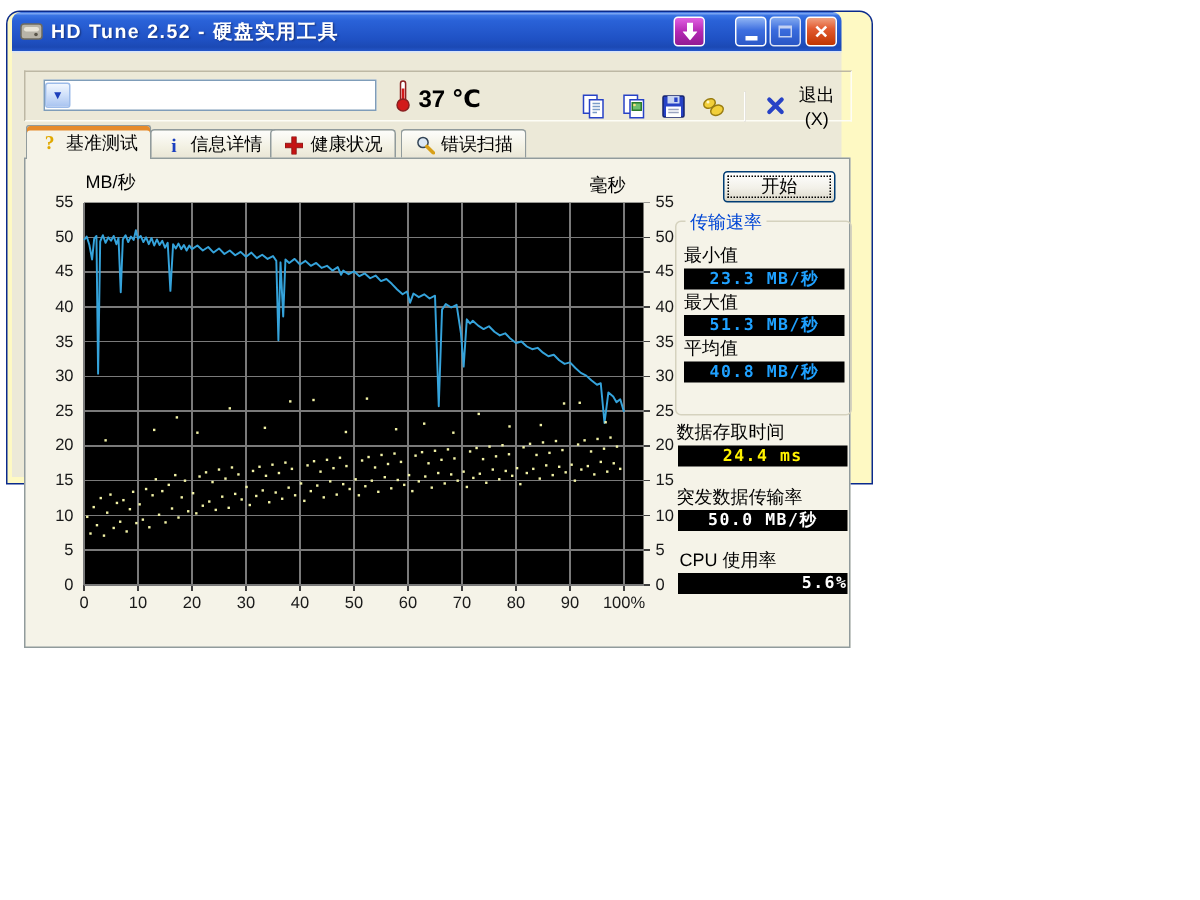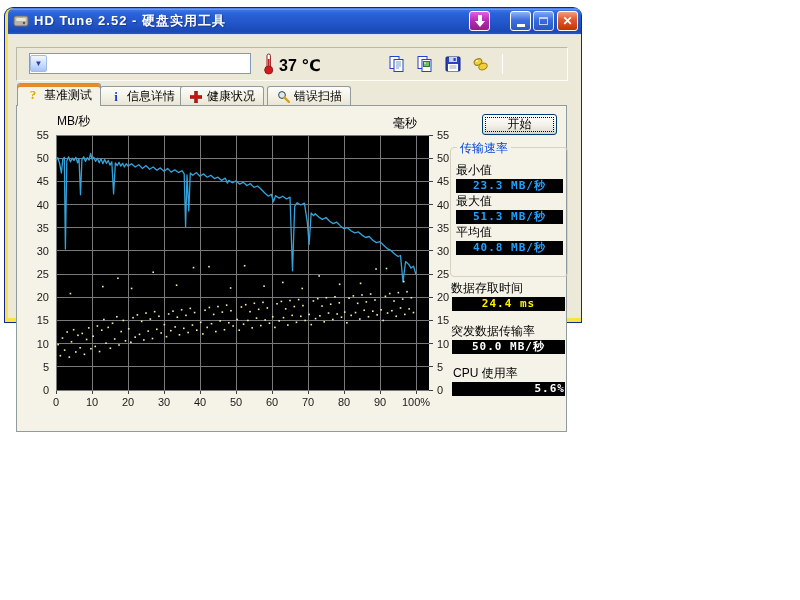--- a/index.html
+++ b/index.html
@@ -2,21 +2,21 @@
 <html style="--value-blue: #1fa1ff; --value-yellow: #fff200; --value-white: #ffffff; --line-blue: #35a3db; --dot-yellow: #f2f2a6; --plot-bg: #000000; --grid-gray: #7a7a7a; --active-tab-orange: #e68b2c;"><head>
 <meta charset="utf-8">
 <style>
   html,body{margin:0;padding:0;}
   body{width:800px;height:600px;background:#ffffff;position:relative;overflow:hidden;
        font-family:"Liberation Sans","DejaVu Sans",sans-serif;}
   *{box-sizing:border-box;}
 
   
   .window{position:absolute;left:5px;top:8px;width:576px;height:314px;
-    background:#fde047;border-radius:8px 8px 0 0;padding:0 0 4px 3px;
+    background:#fef9c3;border-radius:8px 8px 0 0;padding:0 20px 4px 3px;
     box-shadow:0 0 0 1px #0a2a8c;}
   .titlebar{height:26px;border-radius:6px 6px 0 0;display:flex;align-items:center;padding:0 3px 0 5px;
     background:linear-gradient(180deg,#2c62d8 0%,#7ba6f2 4%,#3a74e4 9%,#2a62d8 22%,#1f51c4 70%,#1b49b4 90%,#2456c8 100%);}
   .title-text{color:#fff;font-weight:bold;font-size:13px;letter-spacing:1px;margin-left:5px;
     text-shadow:1px 1px 1px #1a3a8c;white-space:nowrap;}
   .tb-btns{margin-left:auto;display:flex;gap:2px;align-items:center;}
   .tb-btn{width:21px;height:20px;border-radius:3px;border:1px solid #fff;color:#fff;
     display:flex;align-items:center;justify-content:center;font-size:12px;font-weight:bold;padding:0;cursor:default;}
   .btn-blue{background:linear-gradient(180deg,#8fb4f4 0%,#3e6fe0 45%,#2b58c8 100%);}
   .btn-close{background:linear-gradient(180deg,#f0a080 0%,#e25b30 40%,#c13500 100%);margin-left:1px;}
@@ -143,20 +143,26 @@
           </svg>
         </button>
         <button class="tool-btn">
           <svg width="18" height="18" viewBox="0 0 18 18">
             <ellipse cx="6" cy="7" rx="4" ry="3" fill="#f2cf3a" stroke="#9a7d10" transform="rotate(-25 6 7)"></ellipse>
             <ellipse cx="11" cy="11.5" rx="4.4" ry="3.2" fill="#f2cf3a" stroke="#9a7d10" transform="rotate(-25 11 11.5)"></ellipse>
             <circle cx="5" cy="6" r="1" fill="#fff6c8"></circle>
           </svg>
         </button>
         <span class="tool-sep"></span>
+        <button class="exit-btn">
+          <svg width="13" height="13" viewBox="0 0 13 13">
+            <path d="M2 2 L11 11 M11 2 L2 11" stroke="#2742c6" stroke-width="3" stroke-linecap="round"></path>
+          </svg>
+          <span>退出(X)</span>
+        </button>
       </div>
     </div>
 
     <div class="tab active" style="left:9px;top:48px;height:23px;">
       <span class="tab-icon" style="color:#e0a800;font-family:'Liberation Serif',serif;font-size:13px;">?</span>
       <span>基准测试</span>
     </div>
     <div class="tab" style="left:92px;top:51px;height:20px;">
       <span class="tab-icon" style="color:#1b3fbf;font-family:'Liberation Serif',serif;font-size:13px;">i</span>
       <span>信息详情</span>

